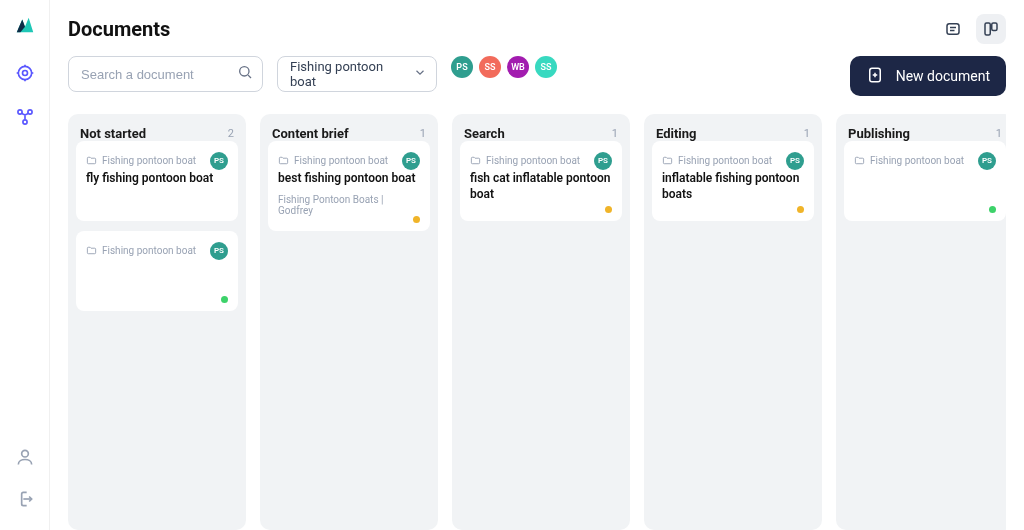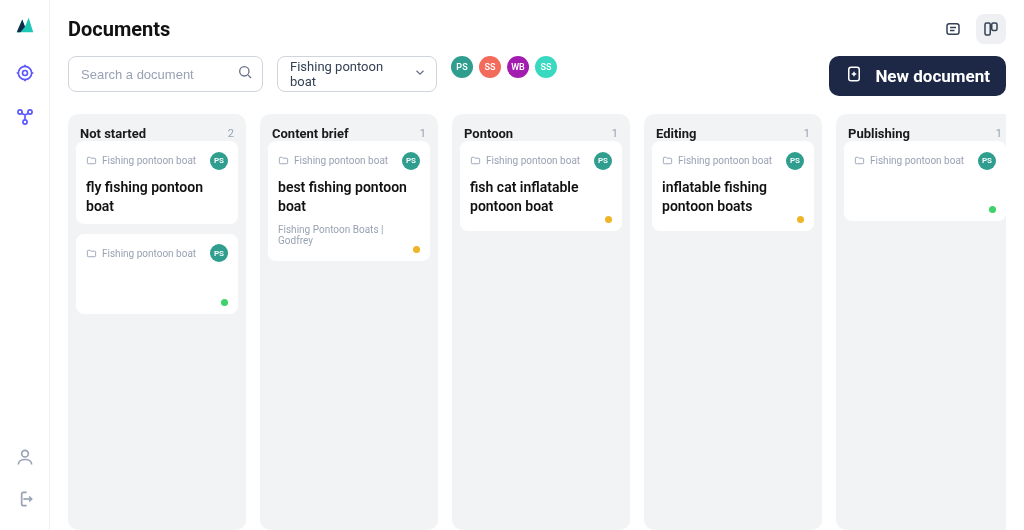--- a/index.html
+++ b/index.html
@@ -103,21 +103,21 @@
     cursor:pointer;
   }
   .new-doc-btn {
     margin-left:auto;
     height:40px;
     background:#1d2746;
     color:#fff;
     border-radius:10px;
     padding:0 16px;
     display:flex; align-items:center; gap:12px;
-    font-size:17px; font-weight:700;
+    font-size:14px; font-weight:400;
     cursor:pointer;
   }
   
   .board {
     display:flex;
     gap:14px;
     margin-top:18px;
     flex:1;
     overflow:hidden;
   }
@@ -151,22 +151,22 @@
   }
   .card-top { display:flex; align-items:center; gap:5px; }
   .folder-label { font-size:10px; color:#98a2b3; }
   .card-avatar {
     margin-left:auto;
     width:18px; height:18px; border-radius:50%;
     font-size:8px; font-weight:600; color:#fff;
     display:flex; align-items:center; justify-content:center;
   }
   .card-title {
-    font-size:14px; font-weight:600; color:#111;
-    margin-top:8px;
+    font-size:12px; font-weight:600; color:#111;
+    margin-top:0;
     line-height:1.35;
   }
   .card-sub {
     font-size:10px; color:#98a2b3;
     margin-top:8px;
   }
   .card-dot {
     width:7px; height:7px; border-radius:50%;
     align-self:flex-end;
     margin-top:auto;
@@ -319,21 +319,21 @@
               <span class="card-avatar" style="background:#2f9e8f">PS</span>
             </div>
             <div class="card-title">best fishing pontoon boat</div>
             <div class="card-sub">Fishing Pontoon Boats | Godfrey</div>
             <div class="card-dot" style="background:#f0b429"></div>
           </div>
         </div>
       </div>
       <div class="column">
         <div class="col-header">
-          <span class="col-title">Pontoon</span>
+          <span class="col-title">Search</span>
           <span class="col-count">1</span>
         </div>
         <div class="cards">
           <div class="card">
             <div class="card-top">
               <span><svg width="11" height="11" viewBox="0 0 24 24" fill="none" stroke="#98a2b3" stroke-width="2">
                   <path d="M3 7a2 2 0 0 1 2-2h4l2 2h8a2 2 0 0 1 2 2v8a2 2 0 0 1-2 2H5a2 2 0 0 1-2-2V7z"></path>
                 </svg></span>
               <span class="folder-label">Fishing pontoon boat</span>
               <span class="card-avatar" style="background:#2f9e8f">PS</span>

